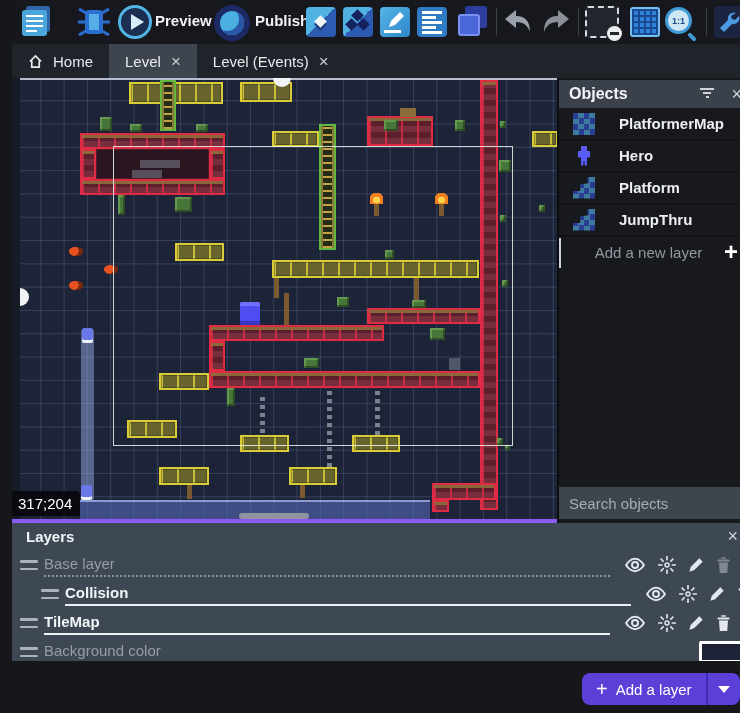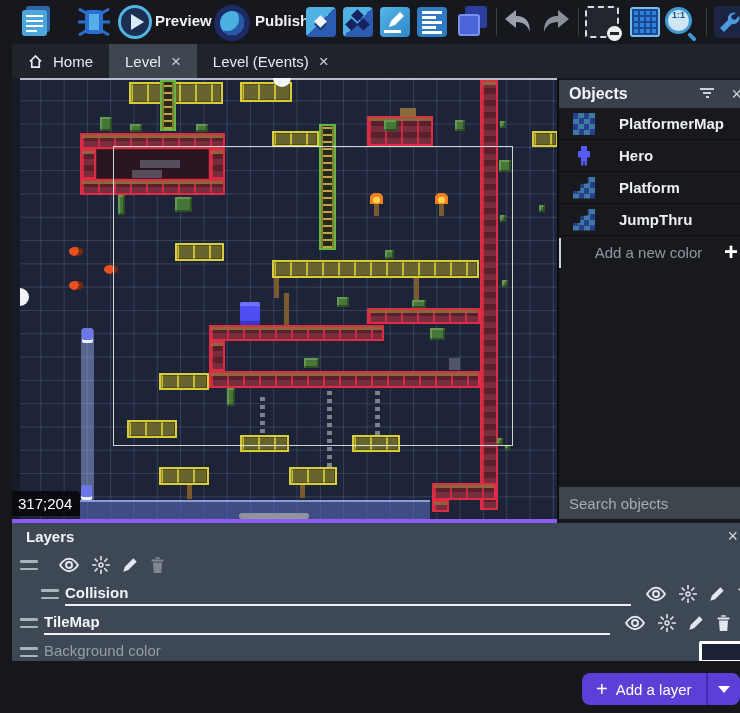--- a/index.html
+++ b/index.html
@@ -50,21 +50,21 @@
   .icon-layers .sq-front{position:absolute;left:3px;top:9px;width:22px;height:22px;background:#4a66d8;border-radius:3px;border:2px solid #7a90f0;}
 
   .icon-undo{left:489px;width:34px;height:34px;}
   .icon-redo{left:527px;width:34px;height:34px;}
   .icon-deselect{left:573px;top:6px;width:34px;height:32px;position:absolute;background:#23262c;border:2px dashed #d8dbe3;border-radius:3px;}
   .icon-deselect .minus-circle{position:absolute;right:-5px;bottom:-5px;width:15px;height:15px;border-radius:50%;background:#eceef3;}
   .icon-deselect .minus-circle::after{content:"";position:absolute;left:3px;top:6px;width:9px;height:3px;background:#23262c;}
   .icon-grid{left:618px;top:7px;width:30px;height:30px;position:absolute;border-radius:3px;background:#2e80d8;border:2px solid #79bcf0;
      background-image:repeating-linear-gradient(90deg,#174a90 0 2px,transparent 2px 6px),repeating-linear-gradient(0deg,#174a90 0 2px,transparent 2px 6px);}
   .icon-zoom11{left:651px;width:38px;height:36px;}
-  .icon-zoom11 .lens{position:absolute;left:2px;top:2px;width:27px;height:27px;border-radius:50%;background:#cfe6f4;border:3px solid #3f9ad6;display:flex;align-items:flex-start;justify-content:center;font-size:9px;font-weight:bold;color:#1d4f8a;}
+  .icon-zoom11 .lens{position:absolute;left:2px;top:2px;width:27px;height:27px;border-radius:50%;background:#cfe6f4;border:3px solid #3f9ad6;display:flex;align-items:center;justify-content:center;font-size:9px;font-weight:bold;color:#1d4f8a;}
   .icon-zoom11 .handle{position:absolute;right:4px;bottom:2px;width:10px;height:4px;background:#3f9ad6;transform:rotate(45deg);border-radius:2px;}
   .icon-wrench{left:702px;top:6px;width:28px;height:32px;position:absolute;background:#1b2440;border-radius:3px;}
 
   
   .tabbar{position:absolute;left:0;top:44px;width:740px;height:34px;background:#1f242b;display:flex;align-items:stretch;}
   .tab{display:flex;align-items:center;gap:10px;padding:0 16px;color:#e8eaee;font-size:15px;cursor:pointer;}
   .tab.active{background:#3e454e;}
   .tab .x{color:#c9ced6;font-size:17px;line-height:1;}
   .home-glyph{width:15px;height:15px;}
 
@@ -354,21 +354,21 @@
       </div>
       <div class="obj-item">
         <span class="obj-icon stairs"></span>
         <span class="name">Platform</span>
       </div>
       <div class="obj-item">
         <span class="obj-icon stairs"></span>
         <span class="name">JumpThru</span>
       </div>
       <div class="add-obj-row">
-        <span class="lbl">Add a new color</span>
+        <span class="lbl">Add a new layer</span>
         <span class="plus">+</span>
       </div>
     </div>
     <div class="scroll-hint"></div>
     <div class="search-row">
       <input type="text" placeholder="Search objects" style="">
       <svg width="17" height="17" viewBox="0 0 17 17">
         <circle cx="7" cy="7" r="5" fill="none" stroke="#a7adb6" stroke-width="2"></circle>
         <line x1="11" y1="11" x2="16" y2="16" stroke="#a7adb6" stroke-width="2"></line>
       </svg>
@@ -378,20 +378,23 @@
   <div class="layers-panel">
     <div class="lp-header">
       <span class="lp-title">Layers</span>
       <span class="panel-x">×</span>
     </div>
     <div id="layer-rows">
         <div class="layer-row row-muted" style="top: 28px;">
           <span class="drag-handle">
             <i></i>
             <i></i>
+          </span>
+          <span class="layer-name-field">
+            <span class="nm">Base layer</span>
           </span>
           <span class="row-icons">
             <svg width="22" height="16" viewBox="0 0 24 18">
               <path d="M12 2C6 2 2 9 2 9s4 7 10 7 10-7 10-7-4-7-10-7z" fill="none" stroke="#e3e7f0" stroke-width="2.2"></path>
               <circle cx="12" cy="9" r="3.4" fill="none" stroke="#e3e7f0" stroke-width="2.2"></circle>
             </svg>
             <svg width="18" height="18" viewBox="0 0 24 24">
               <g stroke="#e3e7f0" stroke-width="2.2" stroke-linecap="round">
                 <line x1="12" y1="1" x2="12" y2="5"></line>
                 <line x1="12" y1="19" x2="12" y2="23"></line>

